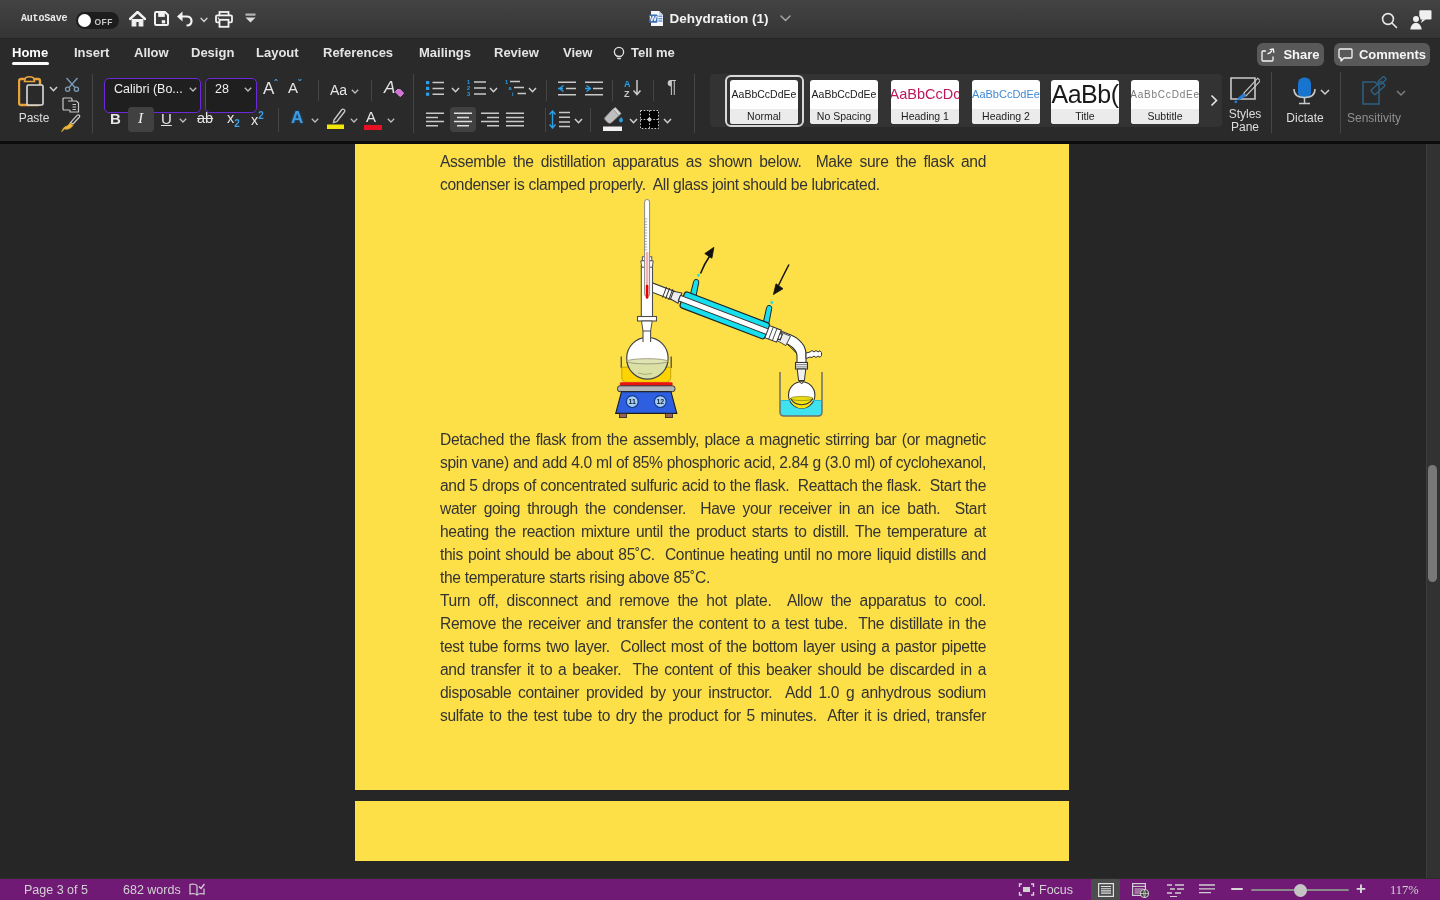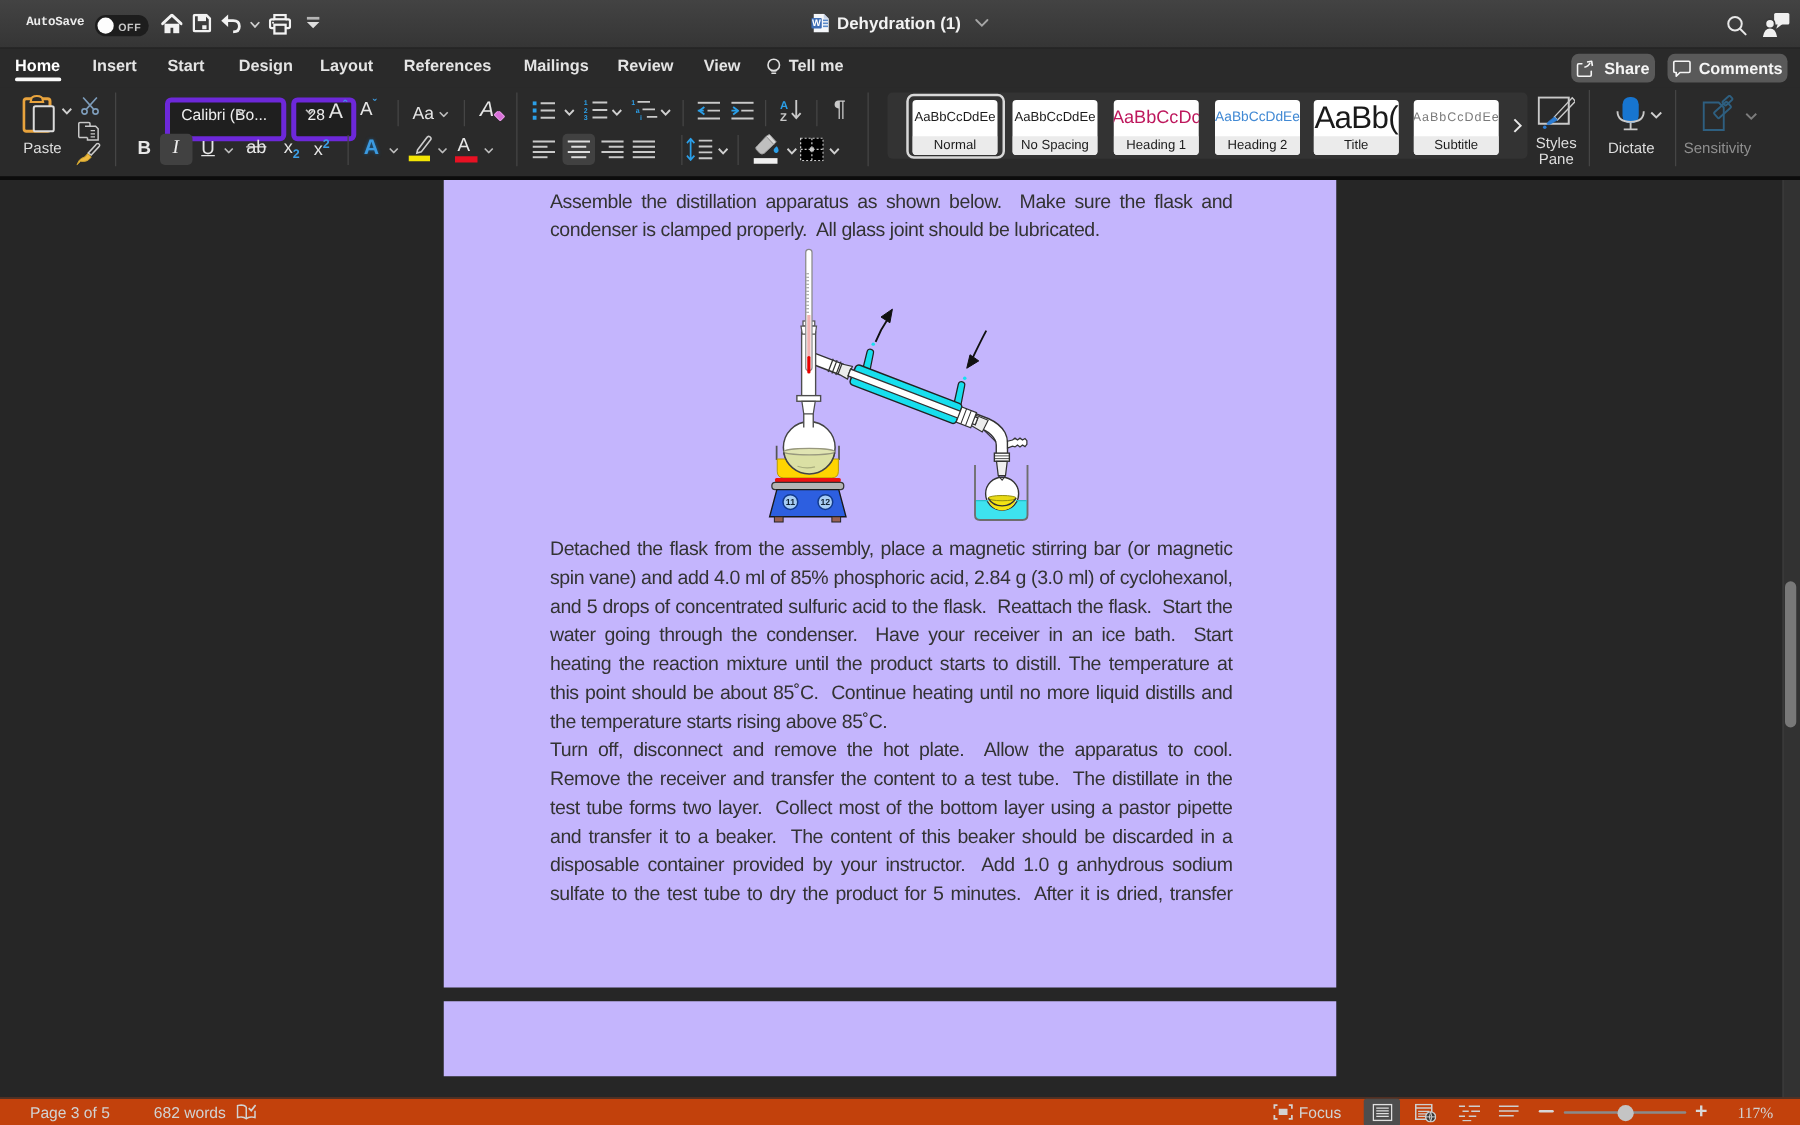--- a/index.html
+++ b/index.html
@@ -21,41 +21,41 @@
   .mitem { position:absolute; top:5.5px; font-size:13px; font-weight:600; color:#e4e4e4; white-space:nowrap;}
   #homeu { position:absolute; left:12px; top:22.5px; width:37px; height:3px; border-radius:2px; background:#fafafa; }
   .btnpill { position:absolute; top:4px; height:23px; background:#595959; border-radius:6px; color:#f5f5f5;
      font-size:13px; font-weight:700; display:flex; align-items:center; justify-content:center; gap:6px;}
   
   #ribbonbg { position:absolute; left:0; top:70px; width:1440px; height:71px; background:#2a2a2a; }
   #ribbon { position:absolute; left:0; top:0; width:1440px; height:141px; }
   #ribdiv { position:absolute; left:0; top:141px; width:1440px; height:3px; background:#0c0c0c; }
   .vsep  { position:absolute; width:1px; background:#454545; }
   .rlabel { position:absolute; font-size:12px; color:#dedede; text-align:center; white-space:nowrap;}
-  .combo { position:absolute; height:35px; background:#1f1f1f; border:4px solid #6d28d9; border-radius:5px;
-     color:#f0f0f0; font-size:12.5px; line-height:21px;margin-left:28px; }
+  .combo { position:absolute; height:35px; background:#1f1f1f; border:1px solid #6d28d9; border-radius:5px;
+     color:#f0f0f0; font-size:12.5px; line-height:21px; }
   .selbox { position:absolute; background:#414141; border-radius:4px; }
   .chev { position:absolute; }
   .stylecard { position:absolute; top:79.5px; width:68px; height:44px; background:#ffffff; border-radius:3px;
      overflow:hidden; }
   .stylecard .samp { height:29px; display:flex; align-items:center; justify-content:center; white-space:nowrap; }
   .stylecard .slbl { height:15px; background:#ebebeb; font-size:10.5px; color:#1c1c1c; text-align:center; line-height:15px; }
   
   #canvas { position:absolute; left:0; top:144px; width:1440px; height:734px; background:#262626; }
-  .page { position:absolute; left:355px; width:714px; background:#c4b5fd; }
+  .page { position:absolute; left:355px; width:714px; background:#fde047; }
   #page1 { top:0; height:646px; }
   #page2 { top:657px; height:60px; }
   #sbgutter { position:absolute; left:1426px; top:0; width:14px; height:734px; background:#323232; border-left:1px solid #3c3c3c;}
   #sbthumb { position:absolute; left:2px; top:321px; width:9px; height:117px; border-radius:4.5px; background:#787878; }
   
   .tl { position:absolute; left:85px; width:546px; font-size:15.6px; letter-spacing:-0.33px; line-height:23px; color:#333333;
         text-align:justify; text-align-last:justify; white-space:nowrap; }
   .tl.last { text-align:left; text-align-last:left; }
   
-  #statusbar { position:absolute; left:0; top:878px; width:1440px; height:22px; background:#c2410c; border-top:1px solid #2d2d2d;}
+  #statusbar { position:absolute; left:0; top:878px; width:1440px; height:22px; background:#701a75; border-top:1px solid #2d2d2d;}
   .stext { position:absolute; top:4px; font-size:12.5px; color:#d2d2d2; white-space:nowrap;}
 </style>
 </head>
 <body>
 
 <div id="titlebar">
   <div id="autosave">AutoSave</div>
   <div id="toggle">
       <div class="knob"></div>
       <div class="off">OFF</div>
@@ -109,21 +109,21 @@
     <path d="M12.2 9.2 L11 13 L16 9.2 Z" fill="#f0f0f0"></path>
     <circle cx="6" cy="9" r="3.7" fill="#f0f0f0" stroke="#3a3a3a" stroke-width="1.4"></circle>
     <path d="M0.3 19.5 Q1.5 12.8 6 12.8 Q10.5 12.8 11.7 19.5 Z" fill="#f0f0f0"></path>
   </svg>
 </div>
 
 <div id="menubar">
   <div class="mitem" style="left:12px; color:#ffffff;">Home</div>
     <div id="homeu"></div>
   <div class="mitem" style="left:74px;">Insert</div>
-  <div class="mitem" style="left:134px;">Start</div>
+  <div class="mitem" style="left:134px;">Allow</div>
   <div class="mitem" style="left:191px;">Design</div>
   <div class="mitem" style="left:256px;">Layout</div>
   <div class="mitem" style="left:323px;">References</div>
   <div class="mitem" style="left:419px;">Mailings</div>
   <div class="mitem" style="left:494px;">Review</div>
   <div class="mitem" style="left:563px;">View</div>
   <svg class="abs" style="left:612px;top:7px" width="14" height="18" viewBox="0 0 14 18" fill="none" stroke="#e0e0e0" stroke-width="1.3">
     <circle cx="7" cy="6" r="4.6"></circle>
     <path d="M5.2 10.5 H8.8 M5.6 12.6 H8.4" stroke-linecap="round"></path>
   </svg>

